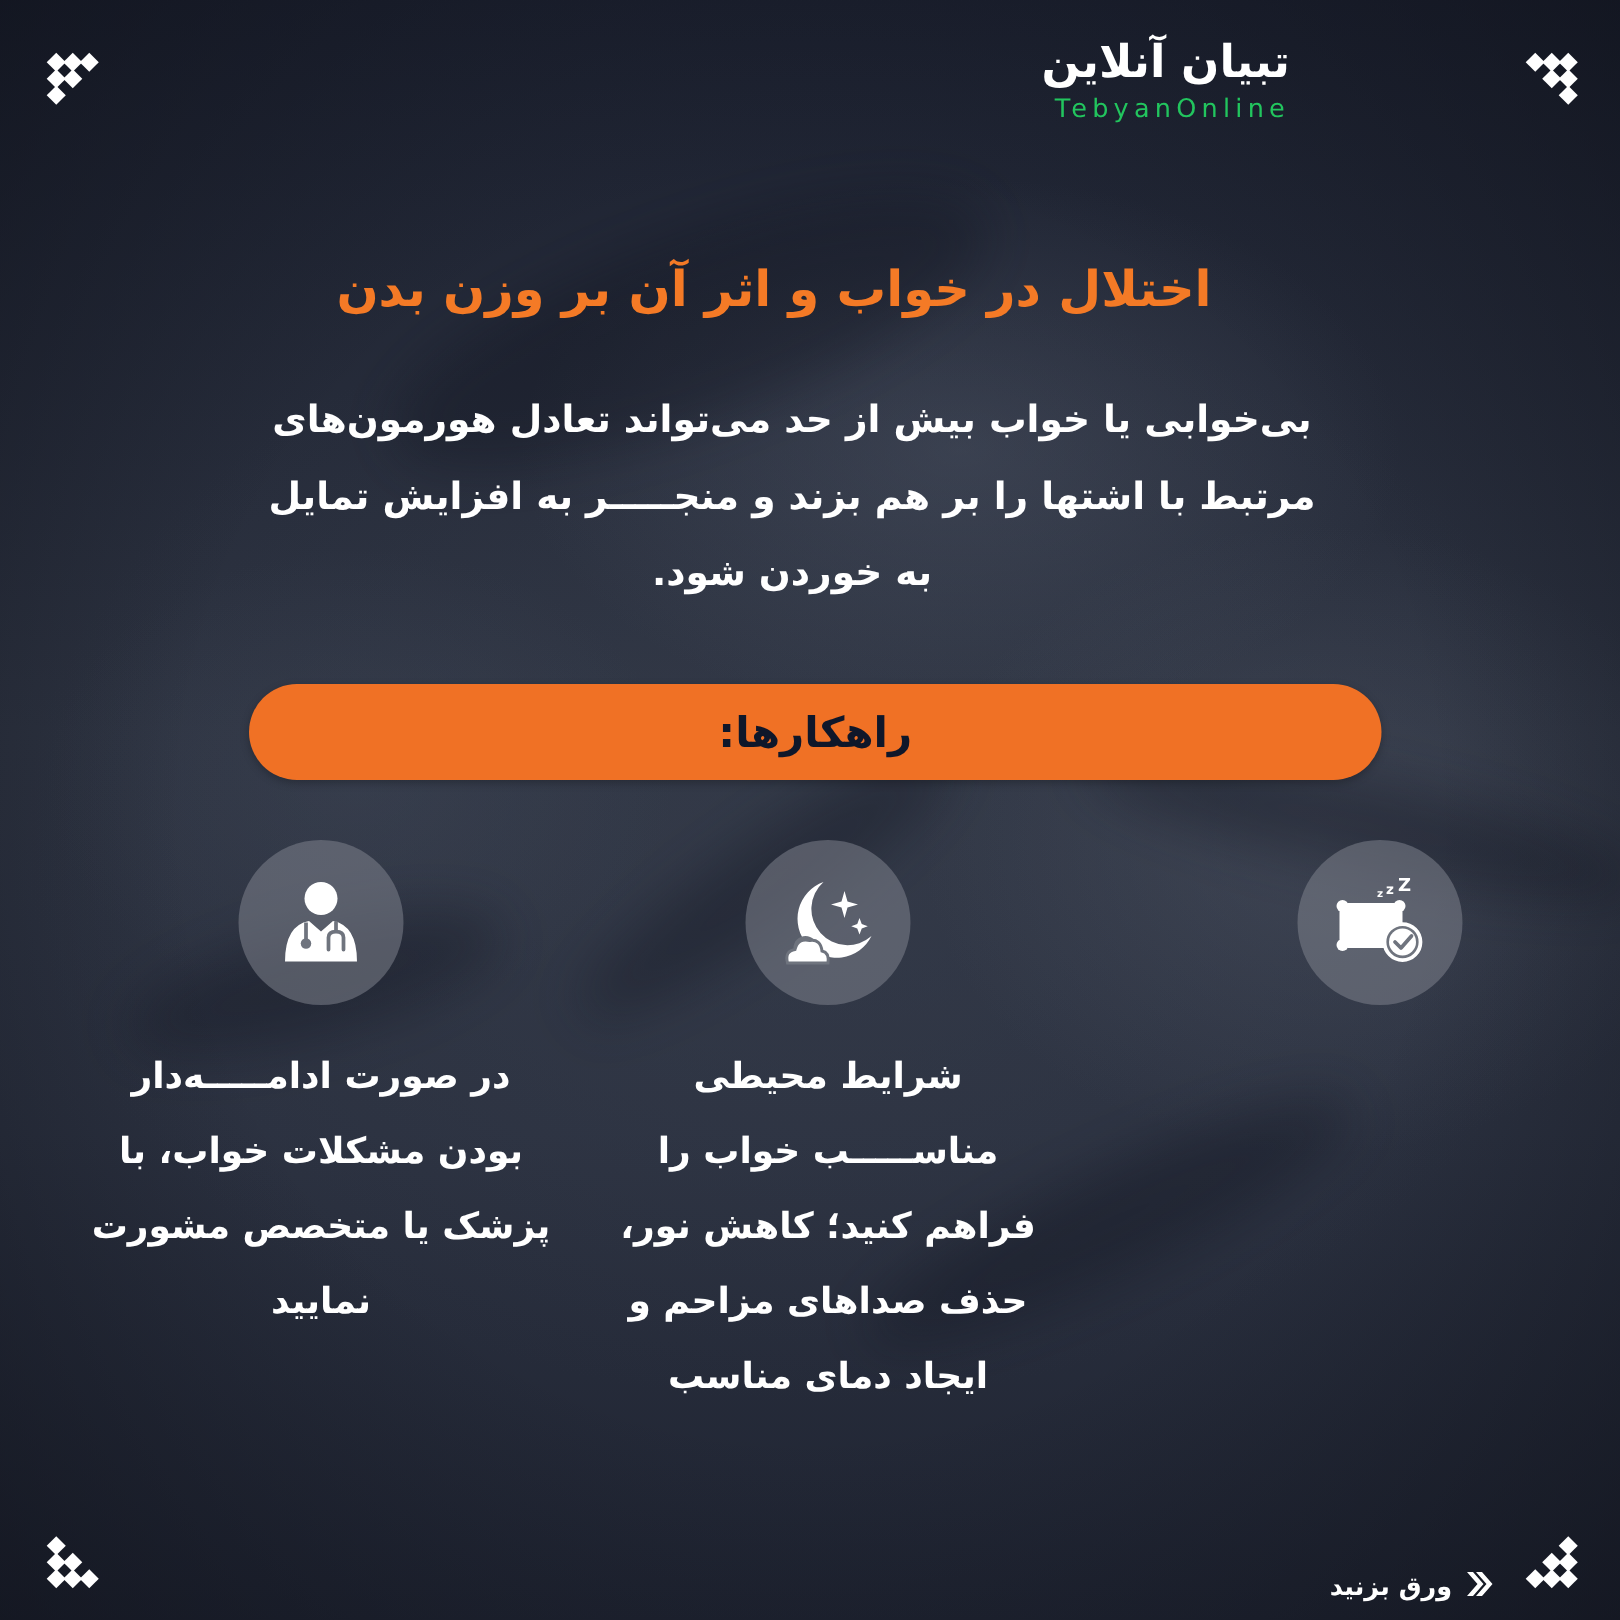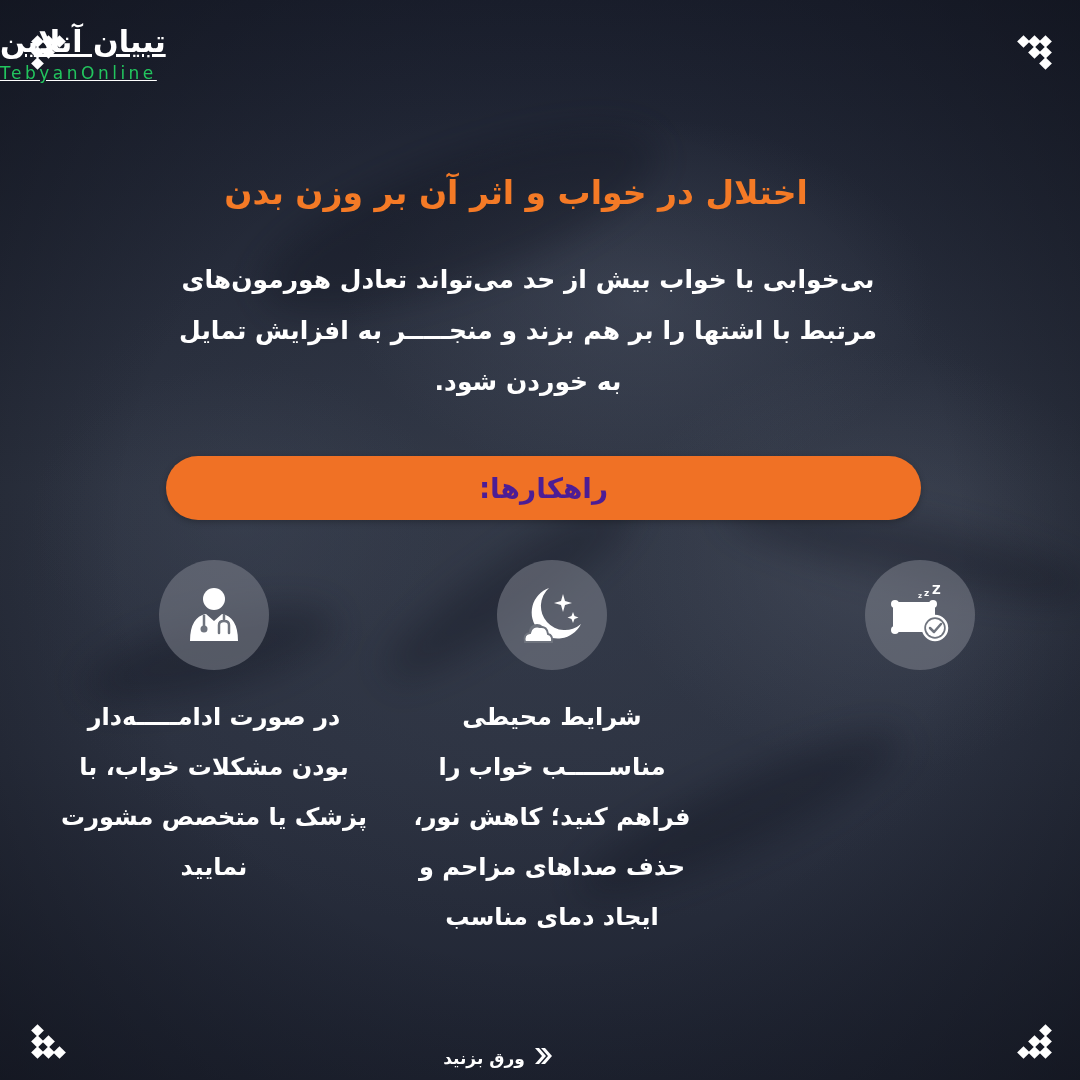--- a/index.html
+++ b/index.html
@@ -34,22 +34,21 @@
       position: absolute; width: 40px; height: 40px;
     }
     .corner .d {
       position: absolute; width: 9px; height: 9px; background: #fff;
       transform: rotate(45deg);
     }
 
     
     .logo {
       position: absolute; top: 24px; left: 0; width: 860px;
-      text-align: left;
-      text-decoration: underline;
+      text-align: right;
     }
     .logo-fa {
       font-family: "DejaVu Sans", sans-serif;
       font-weight: bold; font-size: 30px; line-height: 36px;
       direction: rtl; color: #fff;
     }
     .logo-en {
       font-family: "DejaVu Sans", sans-serif;
       font-size: 17px; letter-spacing: 3.5px; line-height: 22px; color: #22c55e;
       margin-top: 2px;
@@ -67,21 +66,21 @@
       font-family: "DejaVu Sans", sans-serif; font-weight: bold;
       font-size: 25px; line-height: 51px; color: #fff;
     }
     .banner {
       position: absolute; top: 456px; left: 166px; width: 755px; height: 64px;
       background: #f07125; border-radius: 32px;
       display: flex; align-items: center; justify-content: center;
       box-shadow: 0 2px 6px rgba(0,0,0,0.25);
     }
     .banner-label {
-      direction: rtl; font-weight: bold; font-size: 28px; color: #4c1d95;
+      direction: rtl; font-weight: bold; font-size: 28px; color: #0f172a;
       font-family: "DejaVu Sans", sans-serif;
     }
 
     .tips { position: absolute; top: 560px; left: 0; width: 1080px; height: 330px; }
     .tip { position: absolute; top: 0; width: 320px; text-align: center; }
     .tip .circle {
       width: 110px; height: 110px; border-radius: 50%;
       background: rgba(125,130,140,0.55);
       margin: 0 auto;
       display: flex; align-items: center; justify-content: center;
@@ -89,21 +88,21 @@
     .tip .circle svg { display: block; }
     .tip .text {
       margin-top: 22px; direction: rtl;
       font-family: "DejaVu Sans", sans-serif; font-weight: bold;
       font-size: 24px; line-height: 50px; color: #fff;
       padding: 0 6px;
     }
 
     .swipe {
       position: absolute; top: 1047px; left: 0; width: 996px;
-      display: flex; justify-content: center; align-items: center; gap: 8px;
+      display: flex; justify-content: flex-start; align-items: center; gap: 8px;
       direction: rtl;
     }
     .swipe-label { font-weight: bold; font-size: 17px; color: #fff; font-family: "DejaVu Sans", sans-serif; }
   </style>
 </head>
 <body>
 
 <div class="bg">
   <div class="bg-shadow" style="left:250px; top:160px; width:420px; height:120px; transform:rotate(-20deg);"></div>
   <div class="bg-shadow" style="left:720px; top:520px; width:380px; height:60px; transform:rotate(12deg);"></div>

